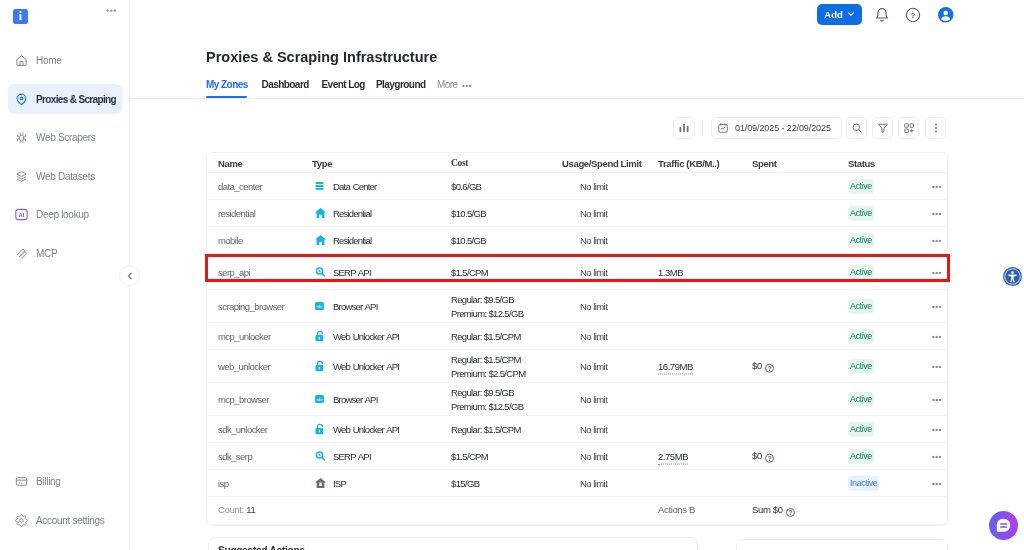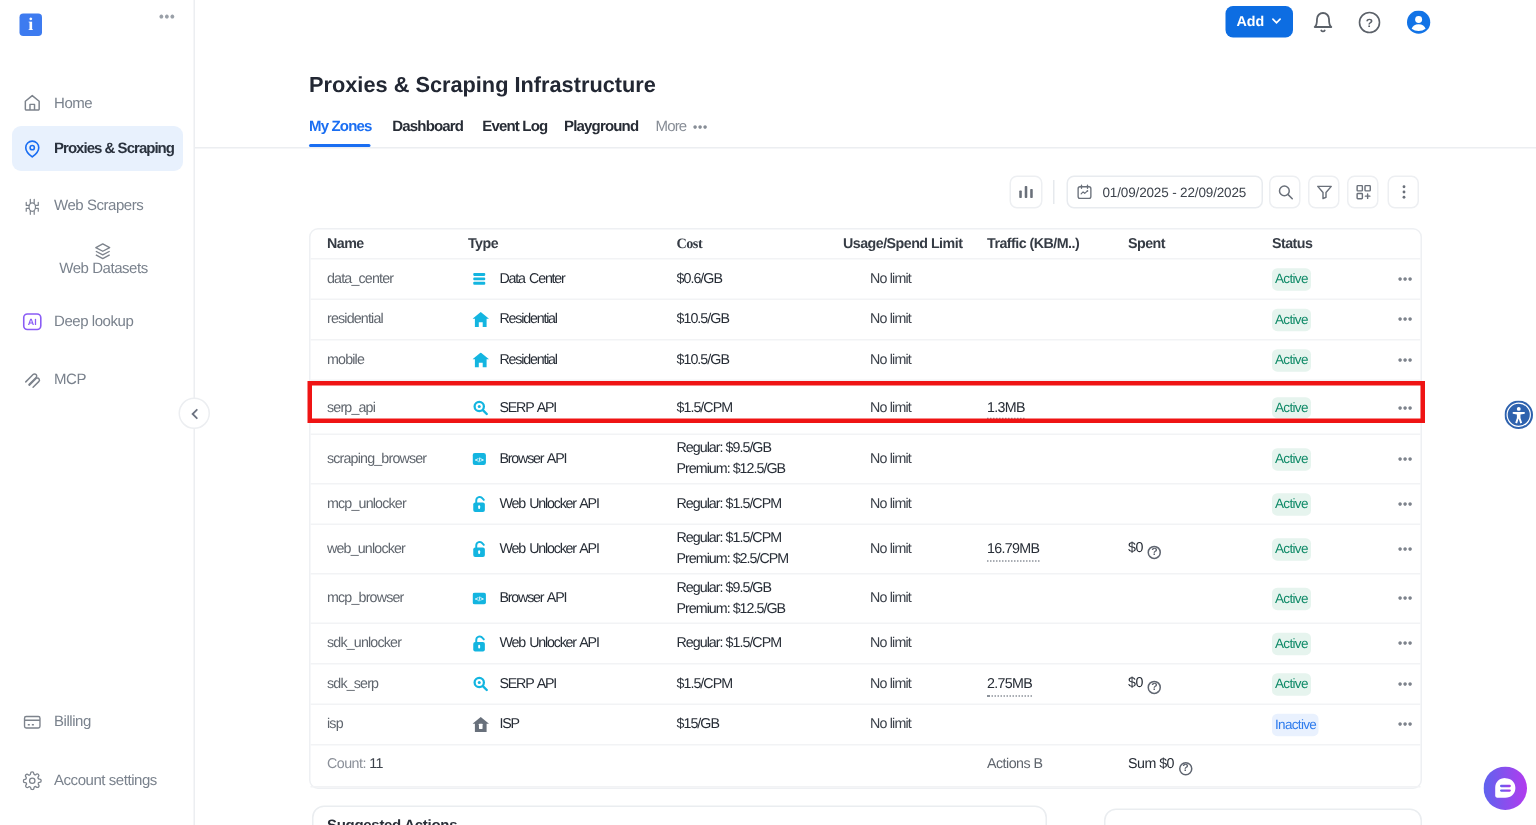--- a/index.html
+++ b/index.html
@@ -74,21 +74,21 @@
   .qcirc { display:inline-flex; width:9px; height:9px; border:1px solid #5f6570;
     border-radius:50%; font-size:7px; color:#5f6570; align-items:center;
     justify-content:center; font-weight:bold; margin-left:3px;
     vertical-align:-1.5px; }
 </style>
 </head>
 <body>
 <div id="sidebar">
   <div class="logo">i</div>
   <div class="sbdots">•••</div>
-<div class="nav" style="top:45px;align-items:flex-end;">
+<div class="nav" style="top:45px;">
       <span class="ic">
         <svg width="13" height="13" viewBox="0 0 24 24" fill="none" stroke="#7d838c" stroke-width="1.8" stroke-linejoin="round">
           <path d="M3.5 10.2 12 3.2l8.5 7v9.6a1.2 1.2 0 0 1-1.2 1.2H4.7a1.2 1.2 0 0 1-1.2-1.2z"></path>
           <path d="M9.2 21v-7h5.6v7"></path>
         </svg>
       </span>
       <span class="tx">Home</span>
     </div>
 <div class="nav sel" style="top:84px;">
       <span class="ic">
@@ -101,21 +101,21 @@
     </div>
 <div class="nav" style="top:122px;">
       <span class="ic">
         <svg width="13" height="13" viewBox="0 0 24 24" fill="none" stroke="#7d838c" stroke-width="1.5" stroke-linecap="round" stroke-linejoin="round">
           <ellipse cx="12" cy="13" rx="4" ry="5.2"></ellipse>
           <path d="M9.6 8.2V3.4M14.4 8.2V3.4M7.9 10.8H4.6V7.3M16.1 10.8h3.3V7.3M7.9 14.6H4.6v3.5M16.1 14.6h3.3v3.5M9.6 17.9v4M14.4 17.9v4"></path>
         </svg>
       </span>
       <span class="tx">Web Scrapers</span>
     </div>
-<div class="nav" style="top:161px;flex-direction:column;">
+<div class="nav" style="top:161px;">
       <span class="ic">
         <svg width="13" height="13" viewBox="0 0 24 24" fill="none" stroke="#7d838c" stroke-width="1.7" stroke-linejoin="round">
           <path d="M12 3 3.5 7.5 12 12l8.5-4.5z"></path>
           <path d="M3.5 12 12 16.5 20.5 12"></path>
           <path d="M3.5 16.5 12 21l8.5-4.5"></path>
         </svg>
       </span>
       <span class="tx">Web Datasets</span>
     </div>
 <div class="nav" style="top:199px;">

